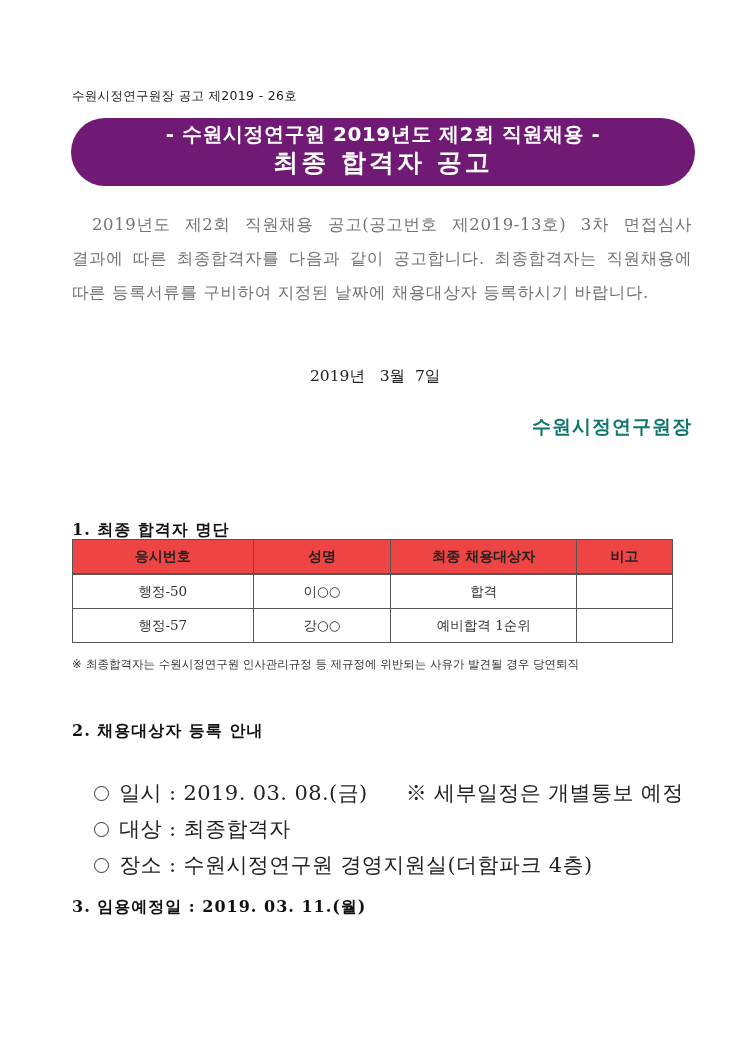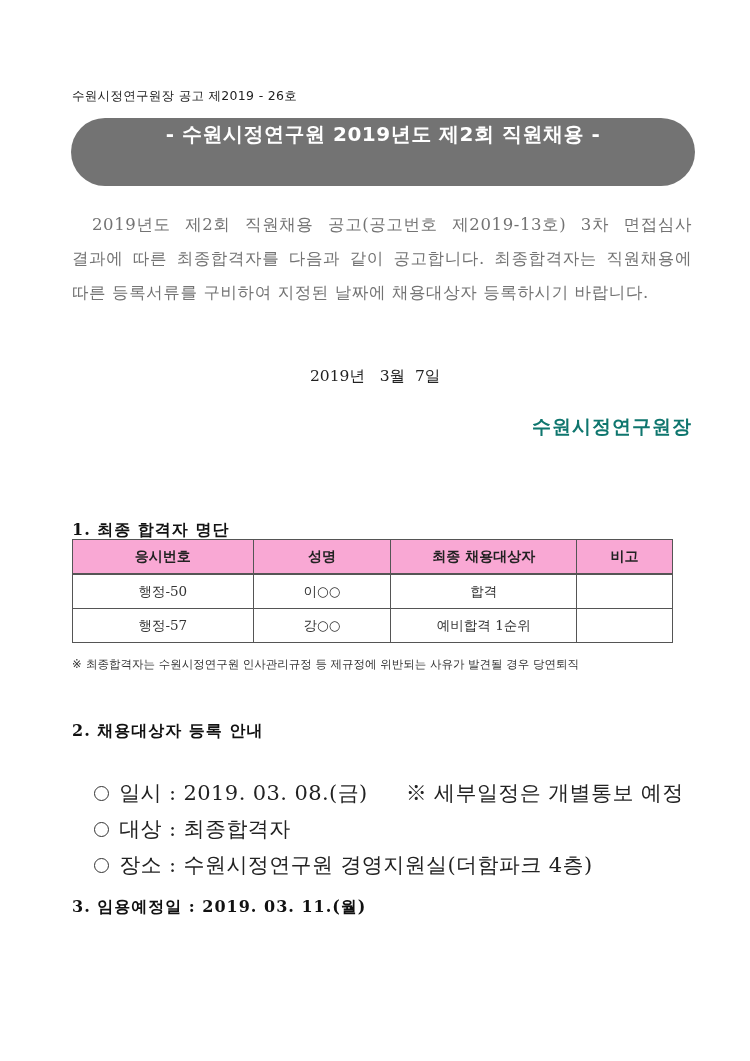--- a/index.html
+++ b/index.html
@@ -9,21 +9,21 @@
       color: #1a1a1a;
     }
     .abs { position: absolute; }
     .doc-number {
       left: 72px; top: 88px; font-size: 12.5px; color: #222;
       font-family: "DejaVu Sans", "Liberation Sans", sans-serif;
       letter-spacing: 0.3px;
     }
     .banner {
       left: 71px; top: 118px; width: 624px; height: 68px;
-      background: #737373; border-radius: 34px;
+      background: #701a75; border-radius: 34px;
       color: #fff; text-align: center;
       font-family: "DejaVu Sans", "Liberation Sans", sans-serif;
       font-weight: bold;
     }
     .banner .line1 { display: block; font-size: 20px; line-height: 24px; padding-top: 4px; letter-spacing: 0.5px; }
     .banner .line2 { display: block; font-size: 25px; line-height: 34px; letter-spacing: 3px; }
     .intro {
       left: 72px; top: 208px; width: 620px; font-size: 16.5px; line-height: 34px;
       text-align: justify; text-indent: 20px; word-break: keep-all;
       letter-spacing: 0.6px; color: #737373;
@@ -37,21 +37,21 @@
       left: 72px; font-size: 16px; font-weight: bold; color: #111; letter-spacing: 1px;
     }
     table.result {
       position: absolute; left: 72px; top: 539px; width: 601px;
       border-collapse: collapse; font-size: 13.5px; color: #333;
     }
     table.result th, table.result td {
       border: 1px solid #555; text-align: center; height: 33px; padding: 0;
     }
     table.result th {
-      background: #f9a8d4; font-weight: bold; font-size: 14px; color: #222;
+      background: #ef4444; font-weight: bold; font-size: 14px; color: #222;
       border-bottom: 2px solid #555;
     }
     .note {
       left: 72px; top: 656px; width: 620px; font-size: 11.5px; line-height: 17px;
       font-family: "DejaVu Sans", "Liberation Sans", sans-serif; color: #333;
     }
     .note .mark { display: inline-block; width: 14px; }
     .note .cont { display: block; padding-left: 14px; }
     .bullet-item {
       left: 80px; font-size: 21px; color: #222; letter-spacing: 0.4px; white-space: pre;
@@ -62,20 +62,21 @@
     }
     .extra-note { margin-left: 38px; }
   </style>
 </head>
 <body>
 
 <div class="abs doc-number">수원시정연구원장 공고 제2019 - 26호</div>
 
 <div class="abs banner">
   <span class="line1">- 수원시정연구원 2019년도 제2회 직원채용 -</span>
+  <span class="line2">최종 합격자 공고</span>
 </div>
 
 <div class="abs intro">2019년도 제2회 직원채용 공고(공고번호 제2019-13호) 3차 면접심사 결과에 따른 최종합격자를 다음과 같이 공고합니다. 최종합격자는 직원채용에 따른 등록서류를 구비하여 지정된 날짜에 채용대상자 등록하시기 바랍니다.</div>
 
 <div class="abs date-line">2019년   3월  7일</div>
 
 <div class="abs signer">수원시정연구원장</div>
 
 <div class="abs section-title" style="top:500px;margin-top:20px;">1. 최종 합격자 명단</div>
 

